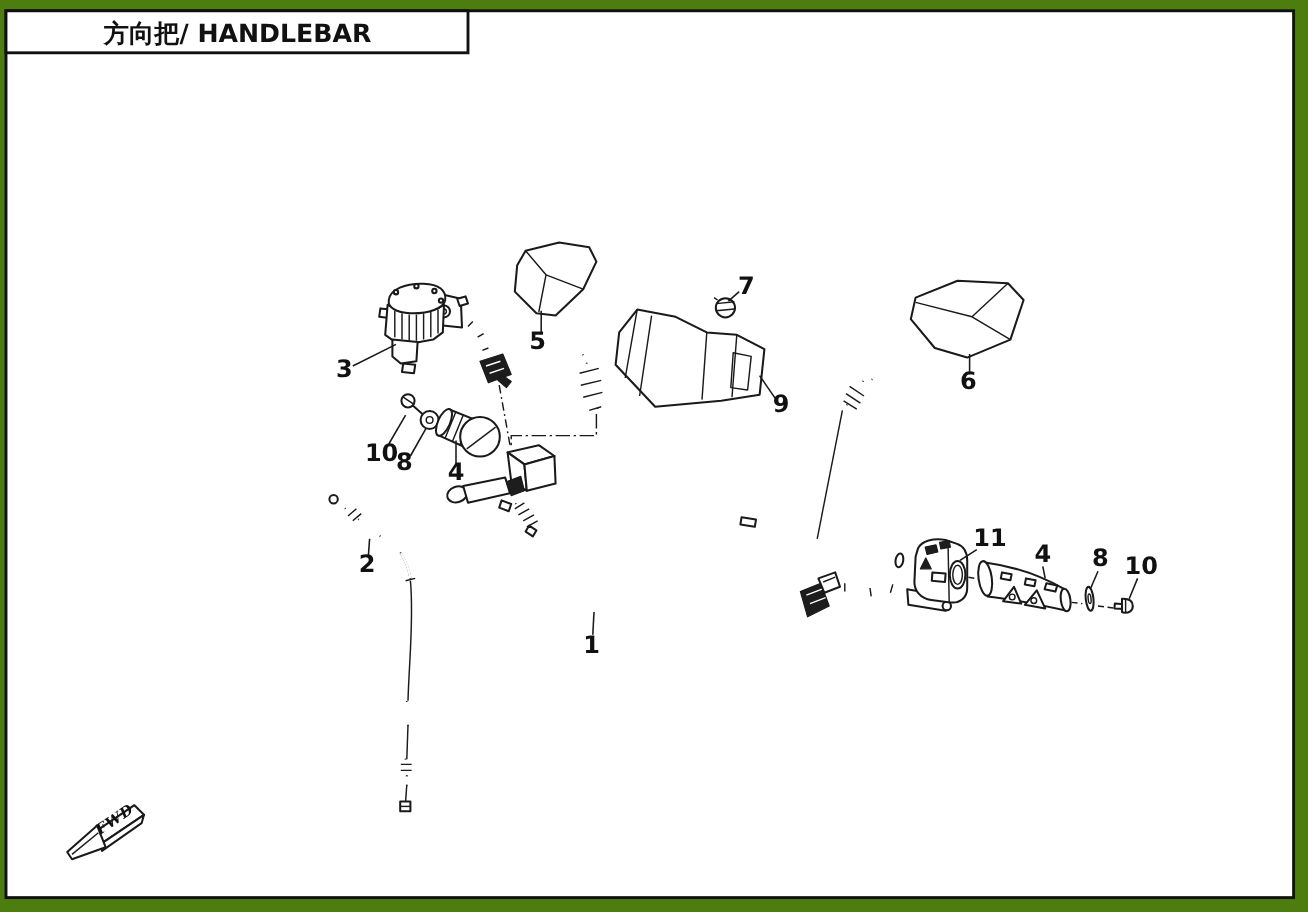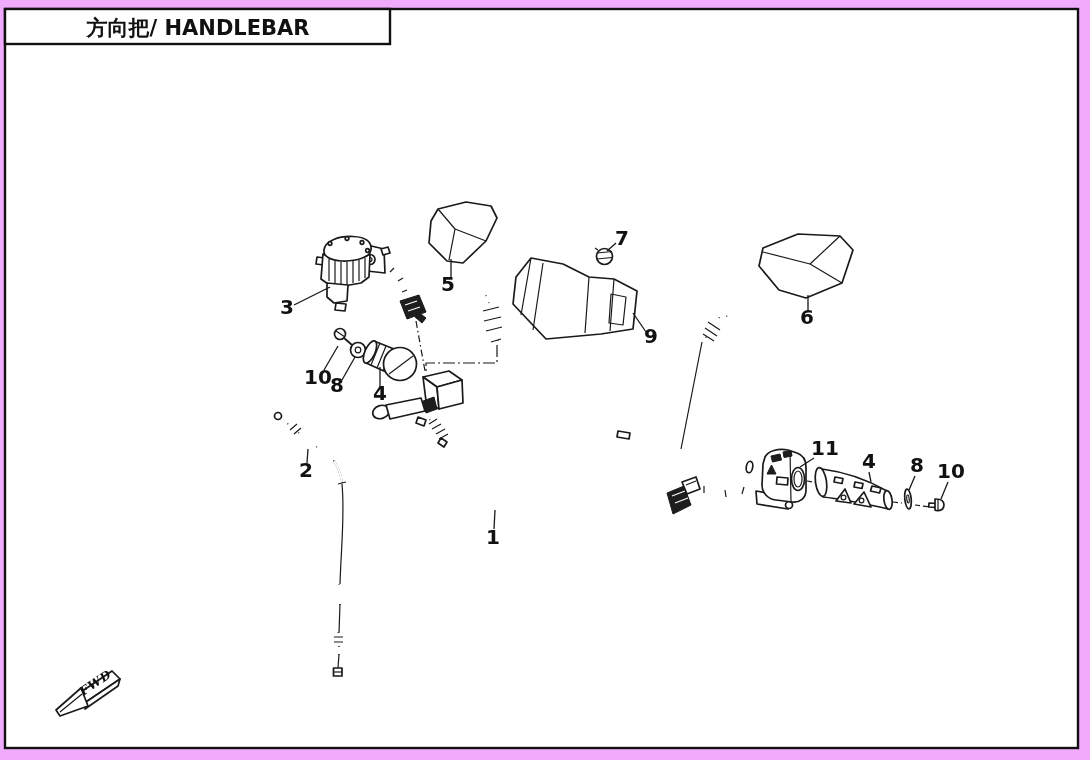--- a/index.html
+++ b/index.html
@@ -1,16 +1,16 @@
 <!DOCTYPE html>
 <html><head>
 <meta charset="utf-8">
 <style>
   html,body{margin:0;padding:0;background:#e8e8e8;}
-  .page{position:relative;width:1090px;height:760px;background:#f0abfc;margin:0 auto;
+  .page{position:relative;width:1090px;height:760px;background:#4d7c0f;margin:0 auto;
         font-family:"DejaVu Sans","Liberation Sans",sans-serif;overflow:hidden;}
   svg{position:absolute;left:0;top:0;}
   .ln{stroke:#1a1a1a;fill:none;stroke-width:1.7;stroke-linejoin:round;stroke-linecap:round;}
   .thin{stroke:#1a1a1a;fill:none;stroke-width:1.2;stroke-linejoin:round;}
   .wh{fill:#ffffff;stroke:#1a1a1a;stroke-width:1.7;stroke-linejoin:round;}
   .dk{fill:#1d1d1d;stroke:#1a1a1a;stroke-width:1;stroke-linejoin:round;}
   .callout{font:bold 20px "DejaVu Sans","Liberation Sans",sans-serif;fill:#111;text-anchor:middle;}
   .titleTxt{font:bold 21px "DejaVu Sans","Liberation Sans",sans-serif;fill:#111;text-anchor:middle;}
   .fwdTxt{font:italic bold 12px "DejaVu Serif","Liberation Serif",serif;fill:#111;text-anchor:middle;letter-spacing:1px;}
   .leader{stroke:#1a1a1a;stroke-width:1.3;fill:none;}

